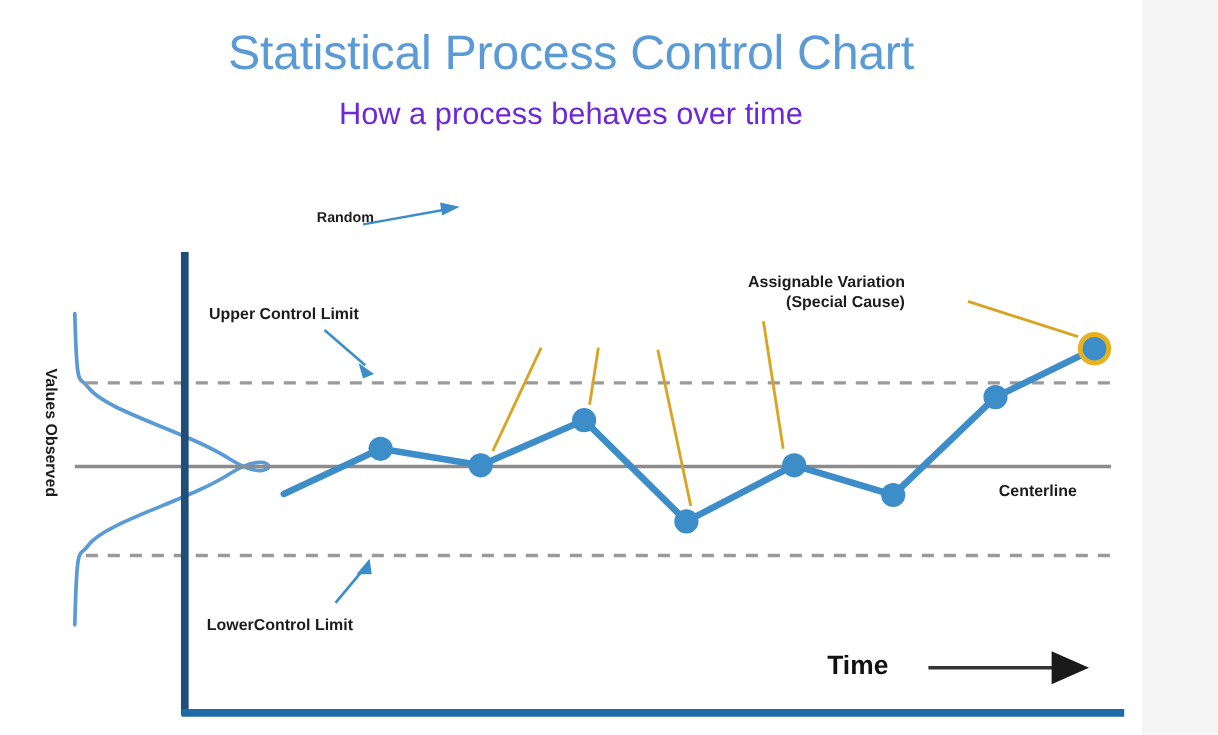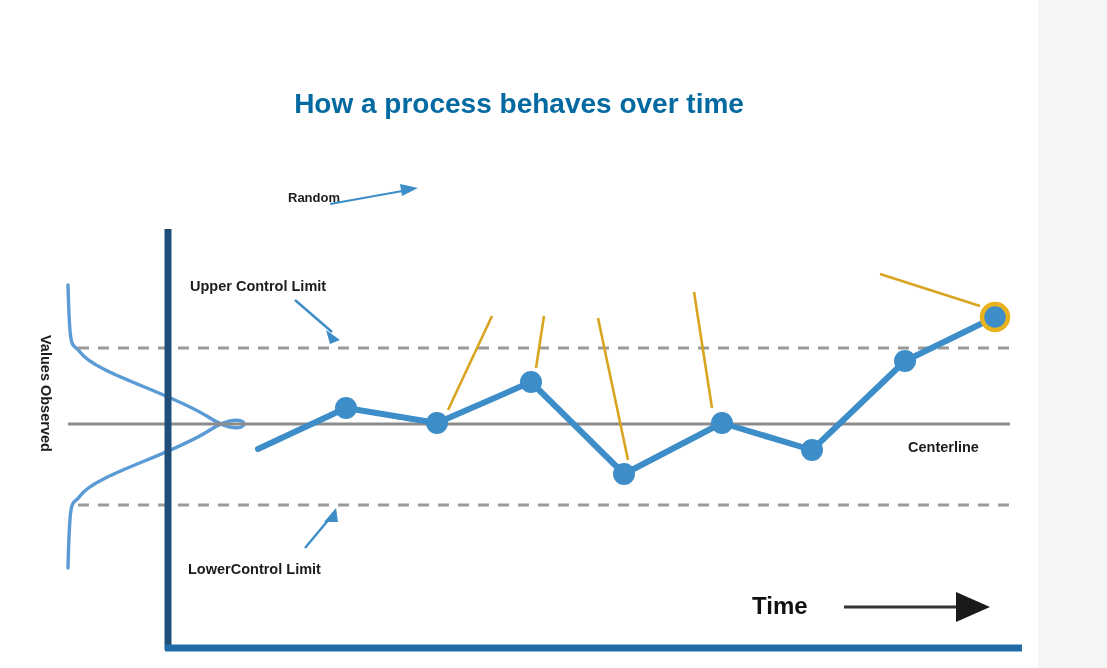--- a/index.html
+++ b/index.html
@@ -42,22 +42,22 @@
     letter-spacing: -0.3px;
     white-space: nowrap;
   }
   #sub-title {
     position: absolute;
     left: 0;
     top: 88px;
     width: 1038px;
     text-align: center;
     font-size: 28px;
-    font-weight: 700;
-    color: #0369a1;
+    font-weight: 400;
+    color: #6d28d9;
     white-space: nowrap;
   }
   #chart-title {
     position: absolute;
     left: 424px;
     top: 172px;
     font-size: 30px;
     font-weight: bold;
     color: #000000;
     white-space: nowrap;
@@ -108,27 +108,32 @@
     width: 1038px;
     height: 668px;
   }
 </style>
 </head>
 <body>
 
 <div id="stage">
   <div id="canvas">
 
+    <div id="main-title">Statistical Process Control Chart</div>
     <div id="sub-title">How a process behaves over time</div>
 
     <div class="annot" id="label-title-tag">Random</div>
     <div class="annot" id="label-ucl">Upper Control Limit</div>
     <div class="annot" id="label-lcl">LowerControl Limit</div>
 
 
+    <div class="annot" id="label-assignable">
+      <div>Assignable Variation</div>
+      <div>(Special Cause)</div>
+    </div>
 
     <div class="annot" id="label-centerline">Centerline</div>
 
     <div id="label-values">Values Observed</div>
     <div id="label-time">Time</div>
 
     <svg id="plot" viewBox="0 0 1038 668">
 
       <path d="M 68 285 C 70 360, 72 340, 80 352 C 96 374, 170 392, 210 418 C 232 432, 244 428, 244 424
                C 244 420, 232 416, 210 430 C 170 456, 96 474, 80 496 C 72 508, 70 488, 68 568" fill="none" stroke="#5B9BD5" stroke-width="3.4" stroke-linecap="round"></path>

